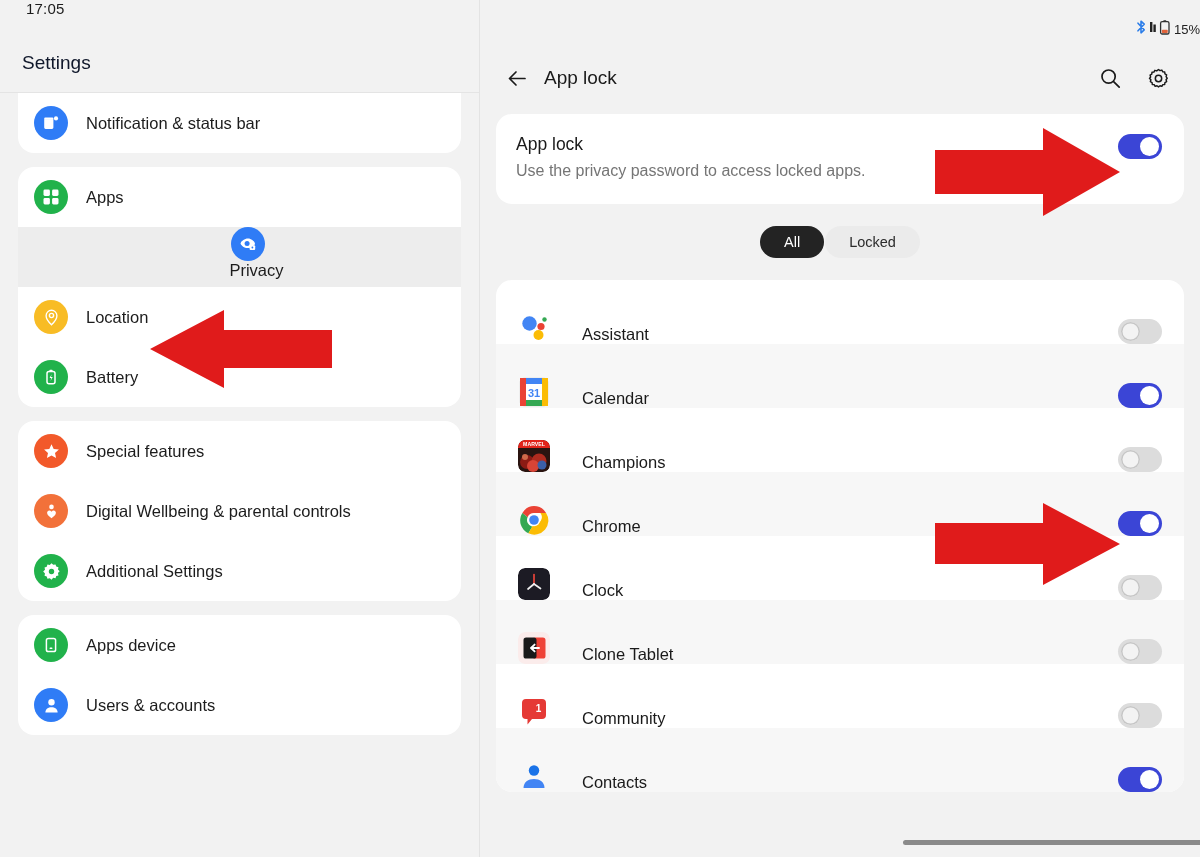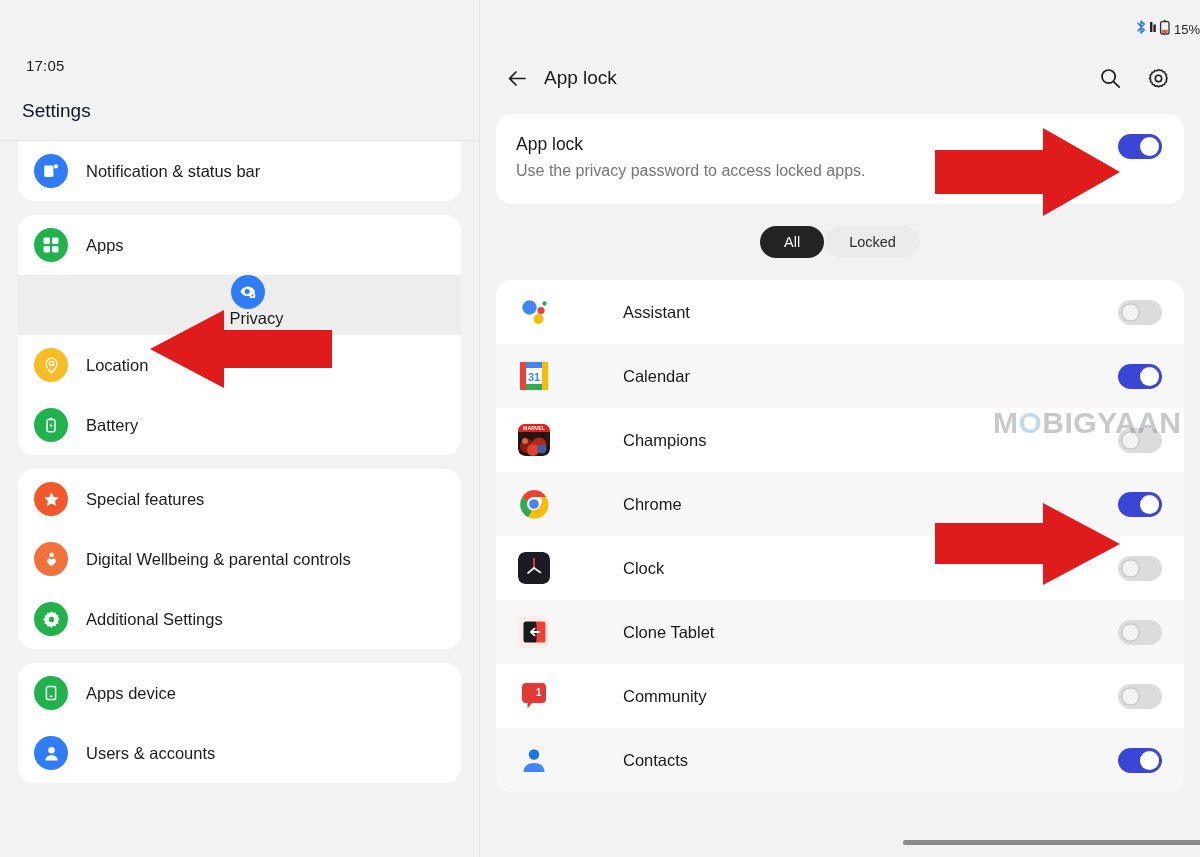--- a/index.html
+++ b/index.html
@@ -13,23 +13,22 @@
 
   
   #left-pane {
     width: 480px; height: 857px;
     background: #f2f2f2;
     position: relative;
     border-right: 1px solid #e3e3e3;
     overflow: hidden;
   }
   #left-statusbar {
-    height: 34px; display: flex; align-items: center;
+    height: 34px; display: flex; align-items: flex-start;
     padding: 0 0 0 26px;
-    margin-top: 48px;
   }
   #left-statusbar .clock { font-size: 15px; color: #1c1c1c; letter-spacing: .2px; }
   #left-title-bar { height: 58px; display: flex; align-items: center; padding: 0 0 0 22px; }
   #left-title-bar .title { font-size: 19px; color: #0f172a; }
   #left-divider { height: 1px; background: #e4e4e4; width: 100%; }
 
   #left-scroll { padding: 0 18px; }
   .card {
     background: #ffffff;
     border-radius: 16px;
@@ -97,23 +96,22 @@
   .pill {
     height: 32px; border-radius: 16px; padding: 0 24px;
     display: flex; align-items: center; justify-content: center;
     font-size: 14.5px;
   }
   .pill.active { background: #232323; color: #fff; }
   .pill.inactive { background: #ebebeb; color: #2b2b2b; }
 
   #app-list-card { background: #fff; border-radius: 16px; overflow: hidden; }
   .app-row {
-    height: 64px; display: flex; align-items: center;
+    height: 64px; display: flex; align-items: flex-end;
     padding: 0 22px 0 22px;
-    gap: 41px;
   }
   .app-row.alt { background: #f7f7f7; }
   .app-ico { width: 32px; height: 32px; flex: 0 0 32px; position: relative; }
   .app-ico svg { display:block; border-radius: 7px; }
   .app-name { margin-left: 32px; font-size: 16.5px; color: #1a1a1a; flex: 1; }
 
   
   .arrow { position: absolute; pointer-events: none; }
 
   
@@ -451,23 +449,20 @@
         <path d="M0 22 H108 V0 L185 44 L108 88 V66 H0 Z" fill="#e01b1b"></path>
       </svg>
     </div>
 
     <div class="arrow" style="left:455px; top:503px;">
       <svg width="185" height="82" viewBox="0 0 185 82">
         <path d="M0 20 H108 V0 L185 41 L108 82 V61 H0 Z" fill="#e01b1b"></path>
       </svg>
     </div>
 
-    <div id="watermark">
-      <span>M</span><span class="o">O</span><span>BIGYAAN</span>
-    </div>
 
     <div id="home-indicator"></div>
   </div>
 
   <div class="arrow" style="left:150px; top:310px;">
     <svg width="182" height="78" viewBox="0 0 182 78">
       <path d="M182 20 H74 V0 L0 39 L74 78 V58 H182 Z" fill="#e01b1b"></path>
     </svg>
   </div>
 

